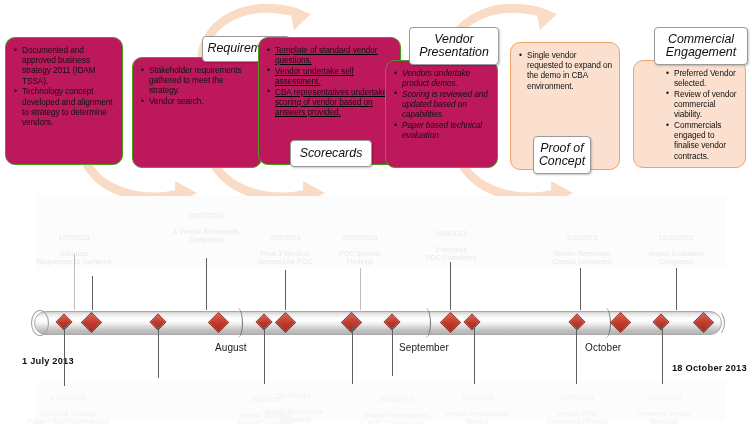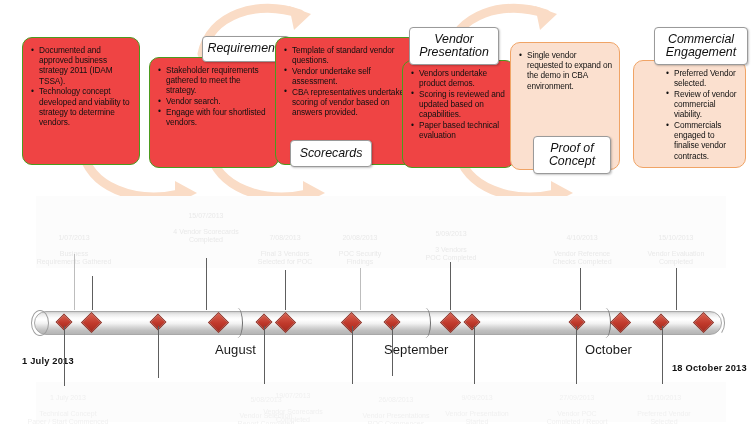--- a/index.html
+++ b/index.html
@@ -12,21 +12,21 @@
   }
   .stage{position:absolute;left:0;top:0;width:752px;height:424px;}
 
   
   .pbox{
     position:absolute;
     border-radius:10px;
     box-sizing:border-box;
     padding:7px 7px 7px 4px;
   }
-  .pbox.green{background:#ef4444;border:1.3px solid #4a9b1e;margin-left:17px;}
+  .pbox.green{background:#be185d;border:1.3px solid #4a9b1e;}
   .pbox.peach{background:#fbe0cf;border:1.3px solid #f0a466;}
   .pbox ul{
     margin:0;padding:0 0 0 12px;list-style:none;
   }
   .pbox li{
     position:relative;
     font-size:8.3px;
     line-height:10.2px;
     color:#111;
     margin-bottom:0.5px;
@@ -92,21 +92,21 @@
     border:1px solid #8e2a1e;
     transform:rotate(45deg);
     box-sizing:border-box;
   }
   .diamond.sm{width:12px;height:12px;}
 
   .stem{position:absolute;width:1px;background:#5e5e5e;}
   .stem.light{background:#bdbdbd;}
 
   .month{
-    position:absolute;font-size:13px;color:#1a1a1a;
+    position:absolute;font-size:10px;color:#1a1a1a;
     letter-spacing:.1px;
   }
   .endlabel{
     position:absolute;font-size:9.3px;font-weight:bold;color:#111;
     letter-spacing:.2px;
   }
   .evt{
     position:absolute;text-align:center;font-size:7px;line-height:8px;
     white-space:pre-line;
   }
@@ -143,58 +143,57 @@
   </svg>
 
   <svg class="arrow" style="left:452px;top:150px;" width="150" height="58" viewBox="0 0 150 58">
     <path d="M6,0 C12,38 60,54 104,44" stroke="#fadcc6" stroke-width="9" fill="none" stroke-linecap="round"></path>
     <polygon points="99,54 99,31 121,43" fill="#fadcc6"></polygon>
   </svg>
 
   <div class="pbox green" style="left:5px;top:37px;width:118px;height:128px;">
     <ul>
       <li>Documented and approved business strategy 2011 (IDAM TSSA).</li>
-      <li>Technology concept developed and viability to strategy to determine vendors.</li>
+      <li>Technology concept developed and alignment to strategy to determine vendors.</li>
     </ul>
   </div>
 
   <div class="pbox green" style="left:132px;top:57px;width:130px;height:111px;">
     <ul>
       <li>Stakeholder requirements gathered to meet the strategy.</li>
       <li>Vendor search.</li>
-      <li>Engage with four shortlisted vendors.</li>
     </ul>
   </div>
   <div class="tag" style="left:158px;top:36px;width:88px;height:26px;margin-left:44px;">Requirements</div>
 
-  <div class="pbox green" style="left:258px;top:37px;width:143px;height:128px;">
+  <div class="pbox green" style="left:258px;top:37px;width:143px;height:128px;text-decoration:underline;">
     <ul>
       <li>Template of standard vendor questions.</li>
       <li>Vendor undertake self assessment.</li>
       <li>CBA representatives undertake scoring of vendor based on answers provided.</li>
     </ul>
   </div>
   <div class="tag" style="left:290px;top:140px;width:82px;height:27px;">Scorecards</div>
 
-  <div class="pbox green" style="left:385px;top:60px;width:113px;height:108px;">
+  <div class="pbox green" style="left:385px;top:60px;width:113px;height:108px;font-style:italic;">
     <ul>
       <li>Vendors undertake product demos.</li>
       <li>Scoring is reviewed and updated based on capabilities.</li>
       <li>Paper based technical evaluation</li>
     </ul>
   </div>
   <div class="tag" style="left:409px;top:27px;width:90px;height:38px;">Vendor
 Presentation</div>
 
   <div class="pbox peach" style="left:510px;top:42px;width:110px;height:128px;">
     <ul>
       <li>Single vendor requested to expand on the demo in CBA environment.</li>
     </ul>
   </div>
-  <div class="tag" style="left:533px;top:136px;width:78px;height:38px;">Proof of
+  <div class="tag" style="left:533px;top:136px;width:58px;height:38px;">Proof of
 Concept</div>
 
   <div class="pbox peach" style="left:633px;top:60px;width:113px;height:108px;padding-left:28px;">
     <ul>
       <li>Preferred Vendor selected.</li>
       <li>Review of vendor commercial viability.</li>
       <li>Commercials engaged to finalise vendor contracts.</li>
     </ul>
   </div>
   <div class="tag" style="left:654px;top:27px;width:94px;height:38px;">Commercial
@@ -267,21 +266,21 @@
     <div class="diamond" style="left:344px;top:119px;"></div>
     <div class="diamond sm" style="left:386px;top:120px;"></div>
     <div class="diamond" style="left:443px;top:119px;"></div>
     <div class="diamond sm" style="left:466px;top:120px;"></div>
     <div class="diamond sm" style="left:571px;top:120px;"></div>
     <div class="diamond" style="left:613px;top:119px;"></div>
     <div class="diamond sm" style="left:655px;top:120px;"></div>
     <div class="diamond" style="left:696px;top:119px;"></div>
 
     <div class="month" style="left:215px;top:146px;">August</div>
-    <div class="month" style="left:384px;top:146px;text-align:right;">September</div>
+    <div class="month" style="left:399px;top:146px;text-align:right;">September</div>
     <div class="month" style="left:585px;top:146px;">October</div>
 
     <div class="endlabel" style="left:22px;top:160px;">1 July 2013</div>
     <div class="endlabel" style="left:672px;top:167px;">18 October 2013</div>
 
     <div class="stem" style="left:64px;top:130px;height:60px;"></div>
     <div class="stem" style="left:158px;top:130px;height:52px;"></div>
     <div class="stem" style="left:264px;top:130px;height:58px;"></div>
     <div class="stem" style="left:352px;top:130px;height:58px;"></div>
     <div class="stem" style="left:392px;top:130px;height:50px;"></div>

